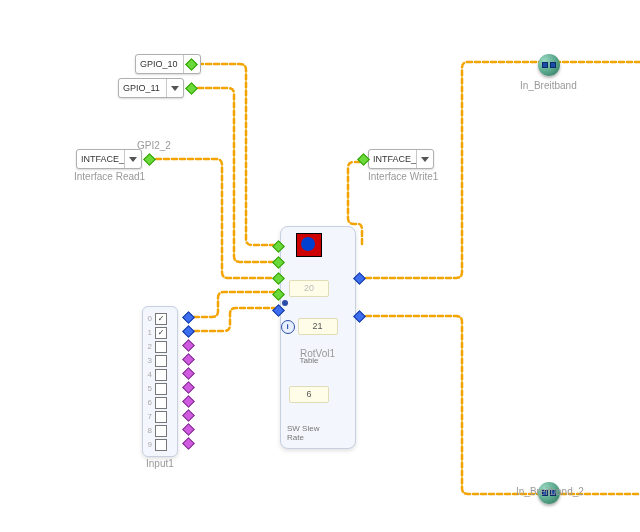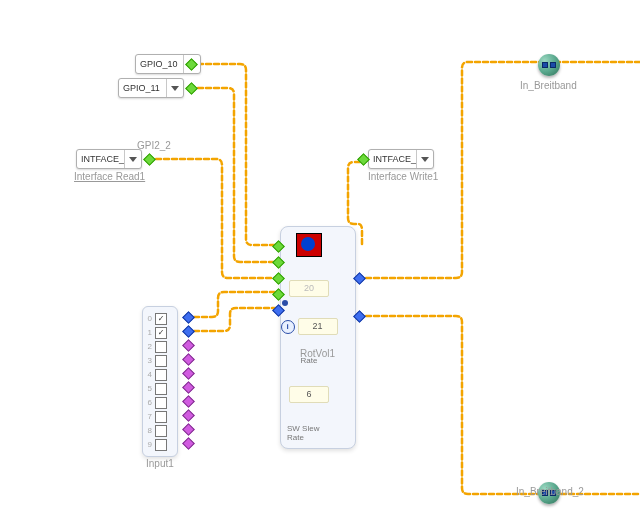--- a/index.html
+++ b/index.html
@@ -237,39 +237,39 @@
 
 <div class="label" style="left:137px; top:100px;margin-top:40px;">GPI2_2</div>
 
 <div class="node selbox" style="left:76px; top:149px;">
   <span class="txt">INTFACE_0</span>
   <span class="arrbox">
       <span class="arr"></span>
     </span>
 </div>
 <div class="pin green" style="left:145px; top:155px;"></div>
-<div class="label" style="left:74px; top:171px;text-decoration:underline;">Interface Read1</div>
+<div class="label" style="left:74px; top:171px;">Interface Read1</div>
 
 <div class="node selbox" style="left:368px; top:149px;">
   <span class="txt">INTFACE_0</span>
   <span class="arrbox">
       <span class="arr"></span>
     </span>
 </div>
 <div class="pin green" style="left:359px; top:155px;"></div>
 <div class="label" style="left:368px; top:171px;">Interface Write1</div>
 
 <div class="node rotvol" style="left:280px; top:226px;">
   <div class="iconblock"></div>
   <div class="valuebox faded">20</div>
   <div class="inforow">
     <div class="info-icon">i</div>
     <div class="valuebox">21</div>
   </div>
-  <div class="labelsmall">Rate</div>
+  <div class="labelsmall">Table</div>
   <div class="valuebox">6</div>
   <div class="labelsmall">SW Slew Rate</div>
 </div>
 <div class="label" style="left:300px; top:348px;">RotVol1</div>
 
 <div class="pin green" style="left:274px; top:242px;"></div>
 <div class="pin green" style="left:274px; top:258px;"></div>
 <div class="pin green" style="left:274px; top:274px;"></div>
 <div class="pin green" style="left:274px; top:290px;"></div>
 <div class="pin blue" style="left:274px; top:306px;"></div>

